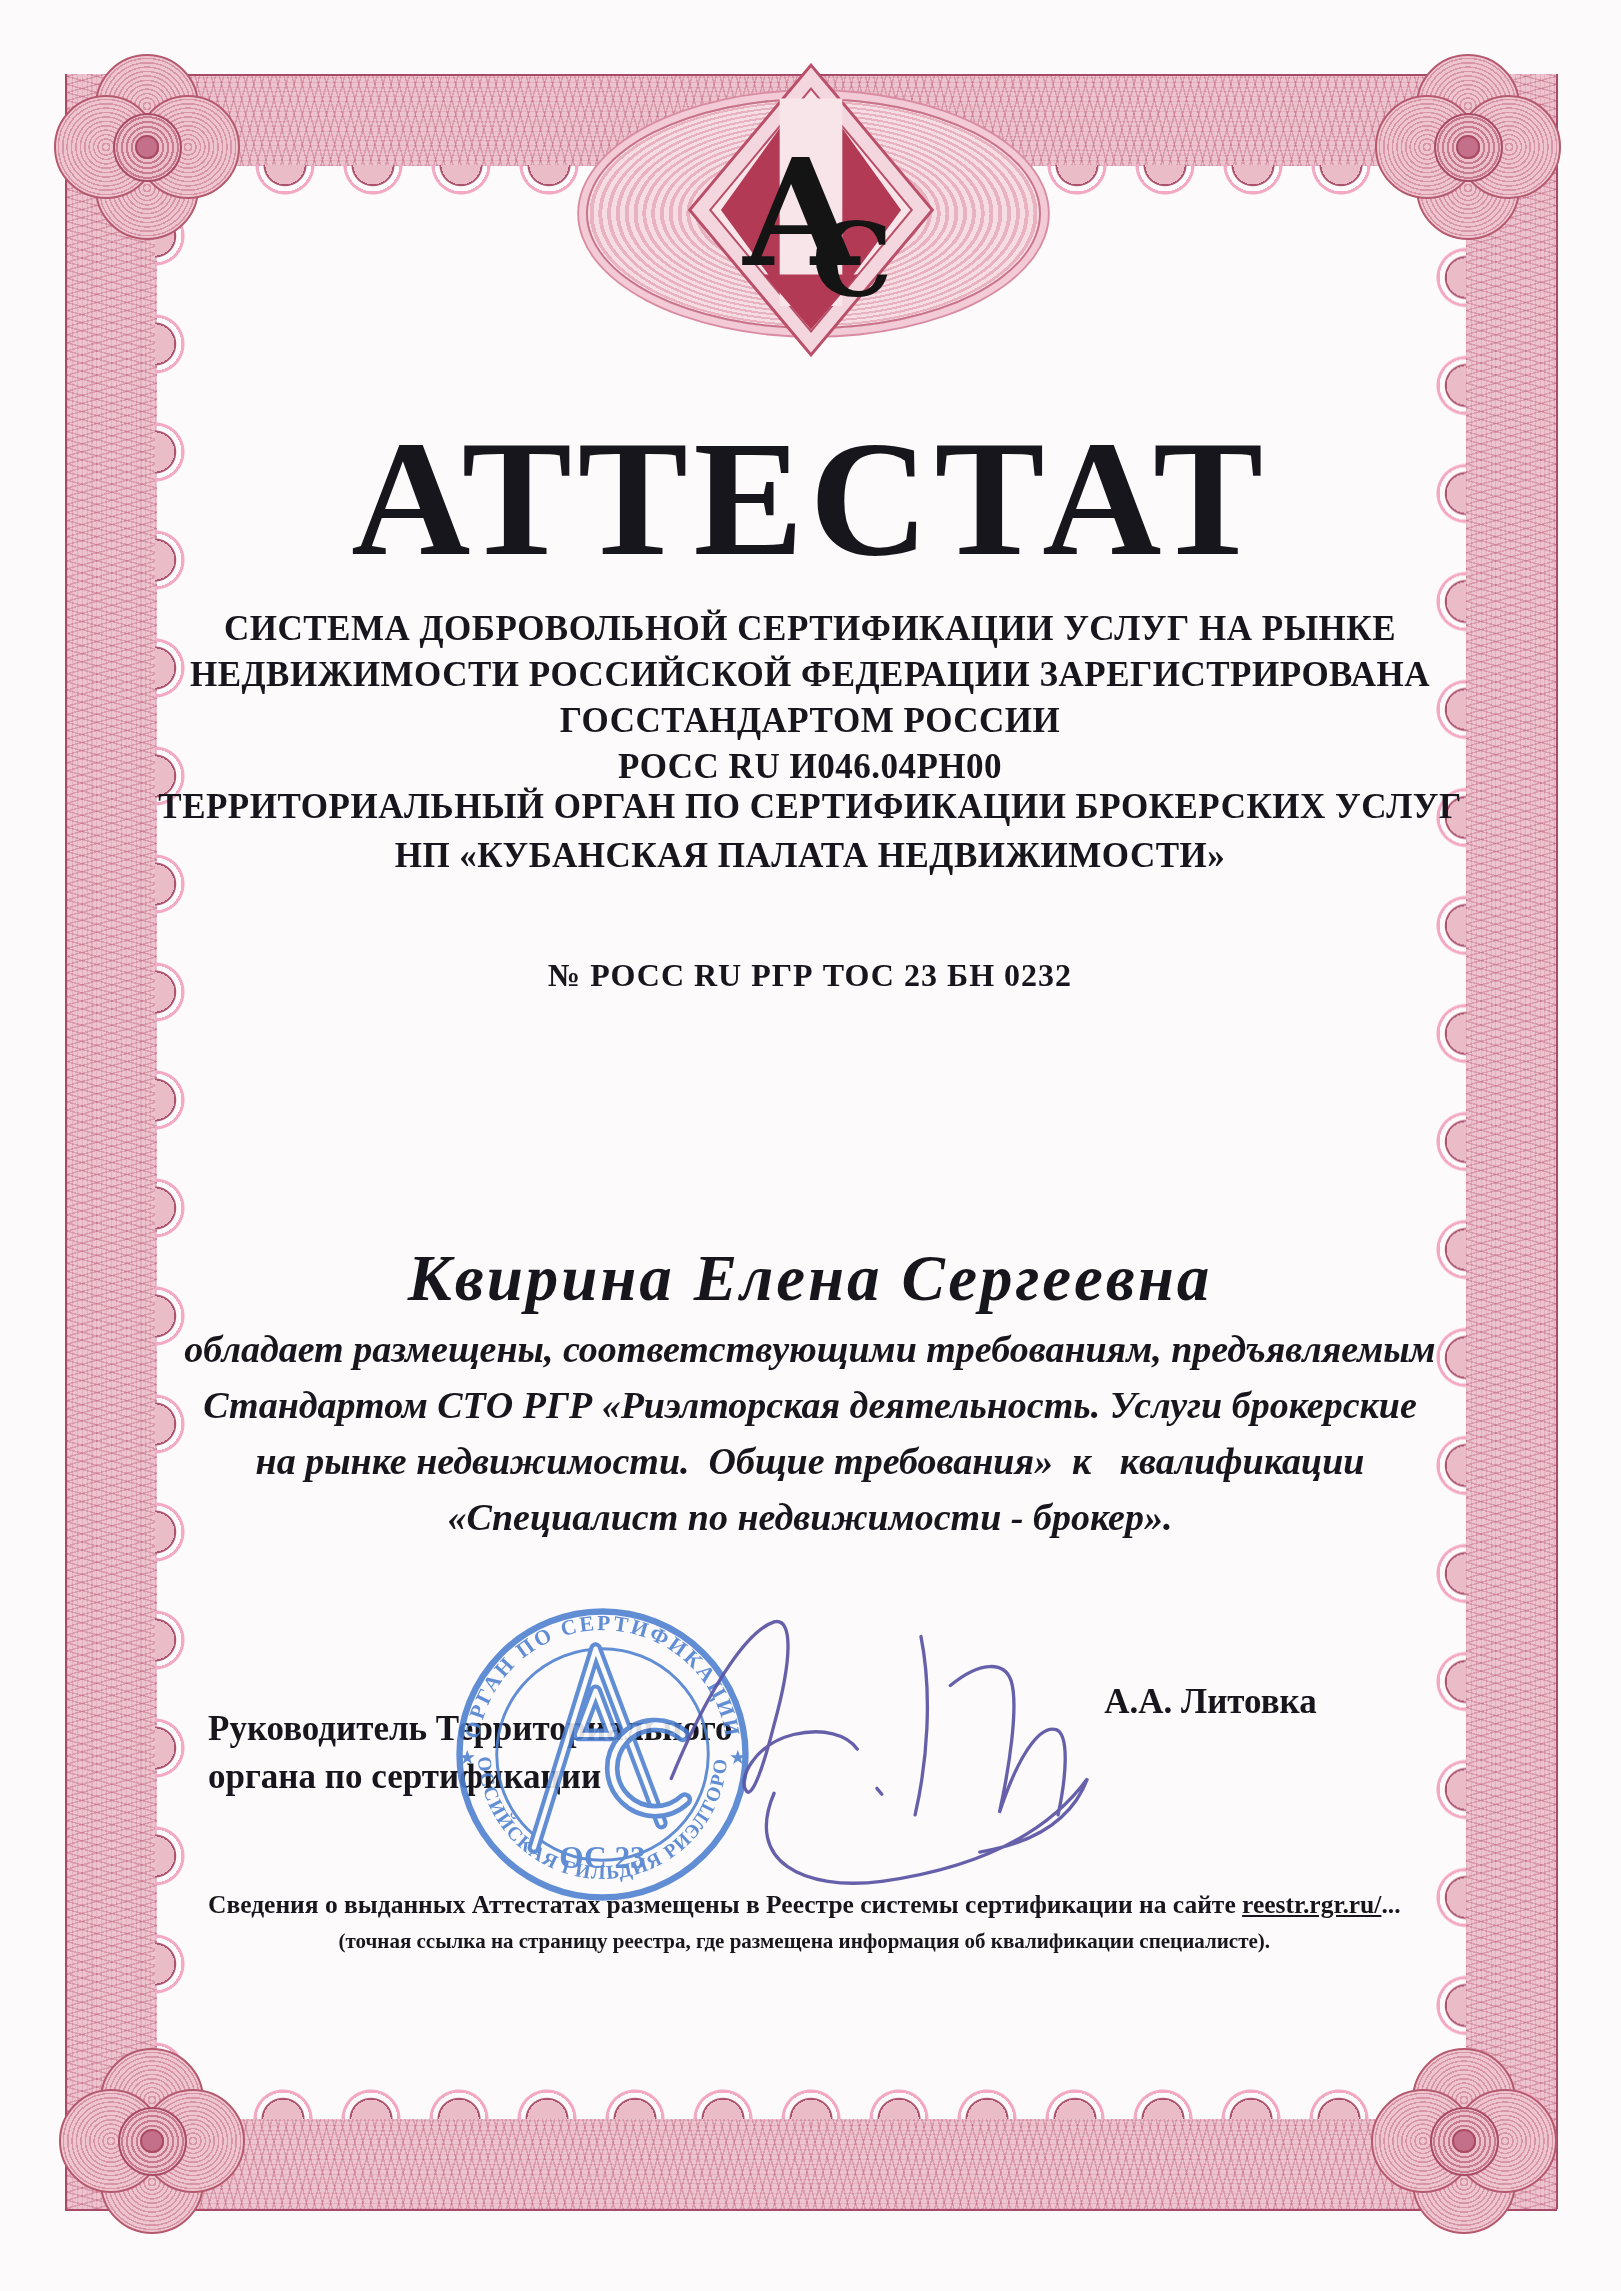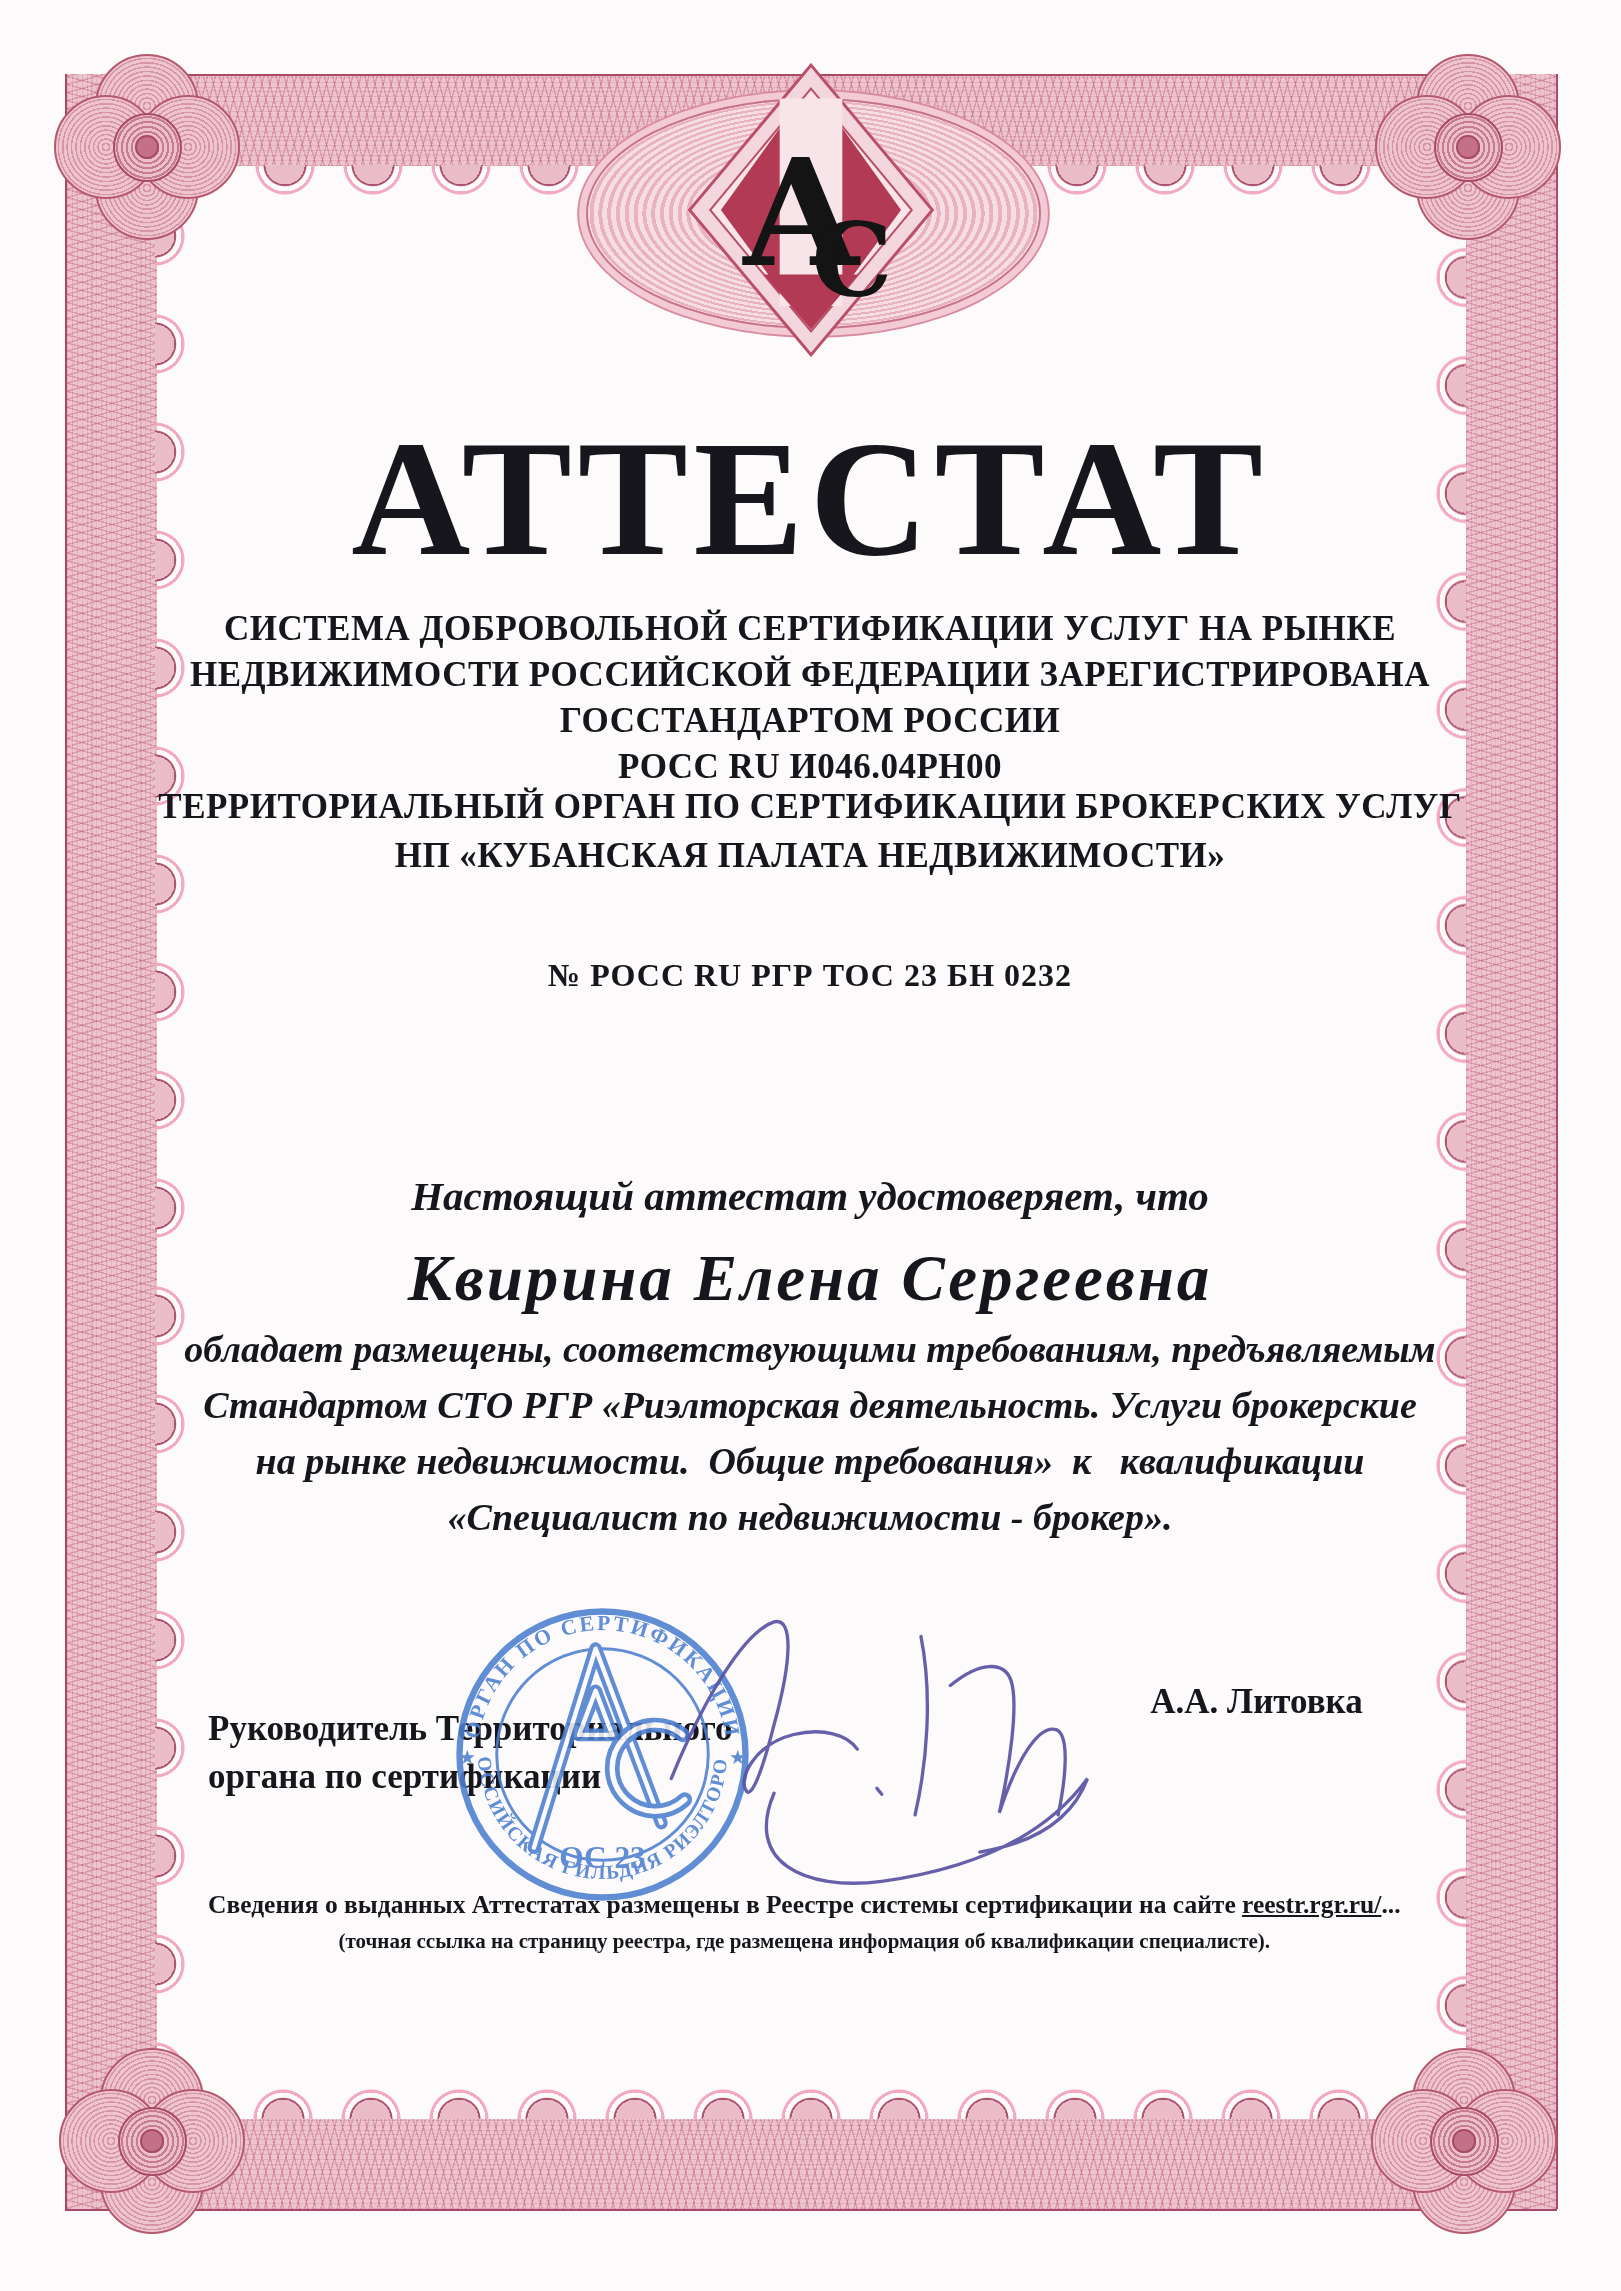--- a/index.html
+++ b/index.html
@@ -110,21 +110,21 @@
   .title{top:416px; font-size:165px; line-height:1; font-weight:bold; letter-spacing:5.9px;}
   .caps{font-weight:bold; font-size:35px; letter-spacing:0.5px;}
   .sys-block{top:606px; line-height:46px;}
   .terr-block{top:782px; line-height:49px;}
   .cert-number{top:957px; font-size:32px; font-weight:bold; letter-spacing:1px;}
   .validity{top:1091px; font-size:34px; font-weight:bold;}
   .attests{top:1172px; font-size:41px; font-weight:bold; font-style:italic;}
   .holder{top:1223px; font-size:65px; font-weight:bold; font-style:italic; letter-spacing:2.9px;margin-top:18px;}
   .bodytext{top:1321px; font-size:38px; font-weight:bold; font-style:italic; line-height:56px;}
   .sig-label{position:absolute; left:208px; top:1705px; font-size:35px; font-weight:bold; line-height:48px; text-align:left;}
-  .signer{position:absolute; left:1095px; top:1682px; width:323px; font-size:35px; font-weight:bold; text-align:center;}
+  .signer{position:absolute; left:1049px; top:1682px; width:323px; font-size:35px; font-weight:bold; text-align:center;}
   .footer{position:absolute; left:208px; top:1890px; text-align:center;}
   .footer .f1{font-size:25.5px; font-weight:bold;}
   .footer .f2{font-size:21px; font-weight:bold; margin-top:8.8px;}
   .flink{text-decoration:underline;}
 
   
   .stamp-svg{position:absolute; left:436px; top:1588px; opacity:.88;}
   .sign-svg{position:absolute; left:627px; top:1568px;}
 </style>
 </head>
@@ -199,21 +199,20 @@
     <div class="line">ГОССТАНДАРТОМ РОССИИ</div>
     <div class="line">РОСС RU И046.04РН00</div>
   </div>
 
   <div class="tcenter caps terr-block">
     <div class="line">ТЕРРИТОРИАЛЬНЫЙ ОРГАН ПО СЕРТИФИКАЦИИ БРОКЕРСКИХ УСЛУГ</div>
     <div class="line">НП «КУБАНСКАЯ ПАЛАТА НЕДВИЖИМОСТИ»</div>
   </div>
 
   <div class="tcenter cert-number">№ РОСС RU РГР ТОС 23 БН 0232</div>
-  <div class="tcenter attests">Настоящий аттестат удостоверяет, что</div>
   <div class="tcenter holder">Квирина Елена Сергеевна</div>
 
   <div class="tcenter bodytext">
     <div class="line">обладает размещены, соответствующими требованиям, предъявляемым</div>
     <div class="line">Стандартом СТО РГР «Риэлторская деятельность. Услуги брокерские</div>
     <div class="line">на рынке недвижимости.  Общие требования»  к   квалификации</div>
     <div class="line">«Специалист по недвижимости - брокер».</div>
   </div>
 
   <div class="sig-label">

